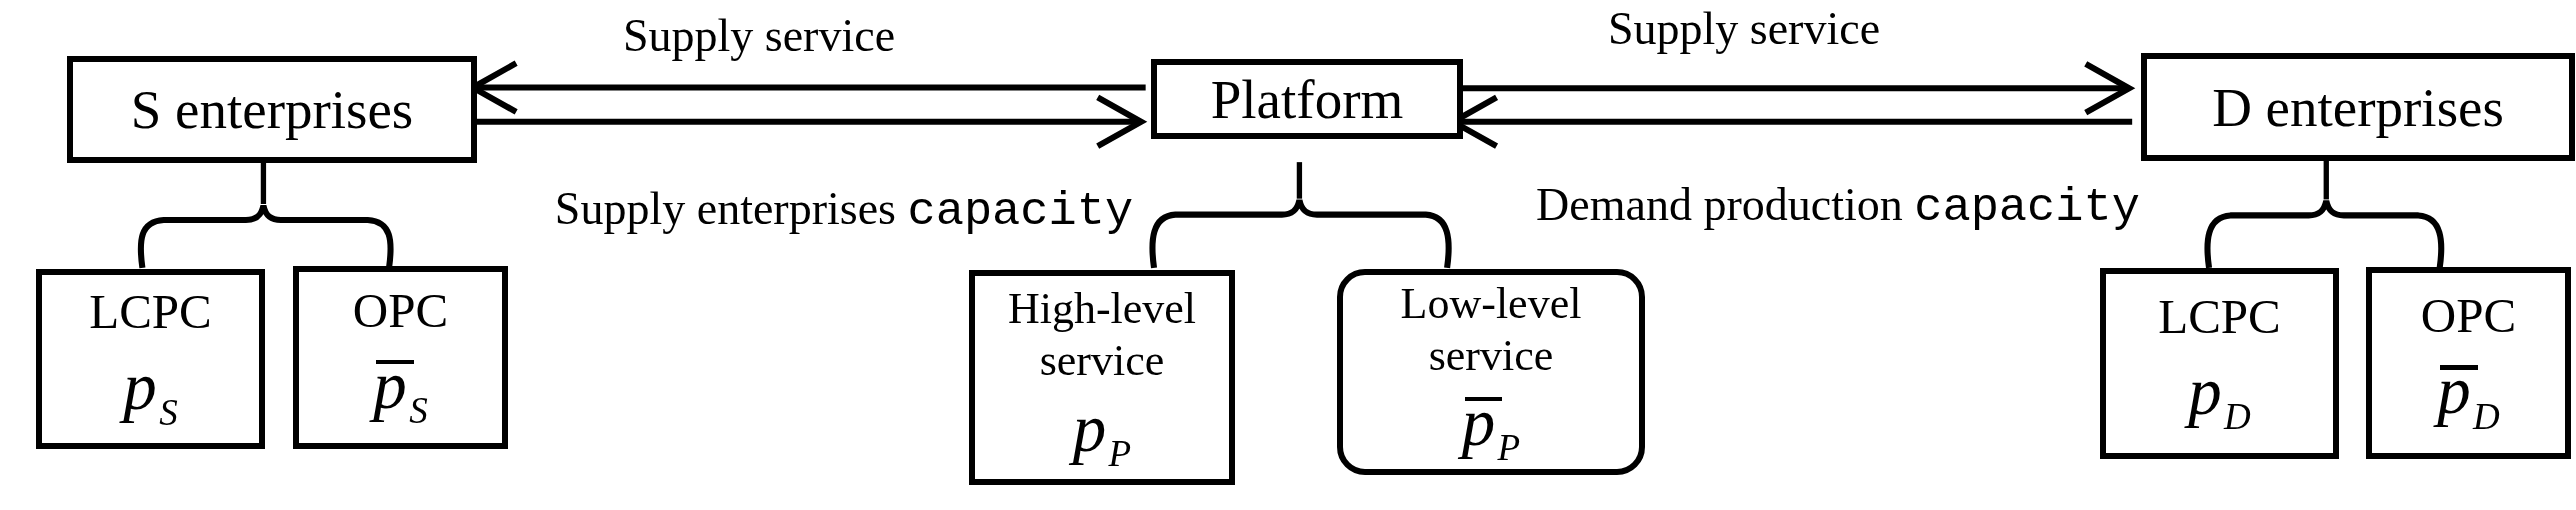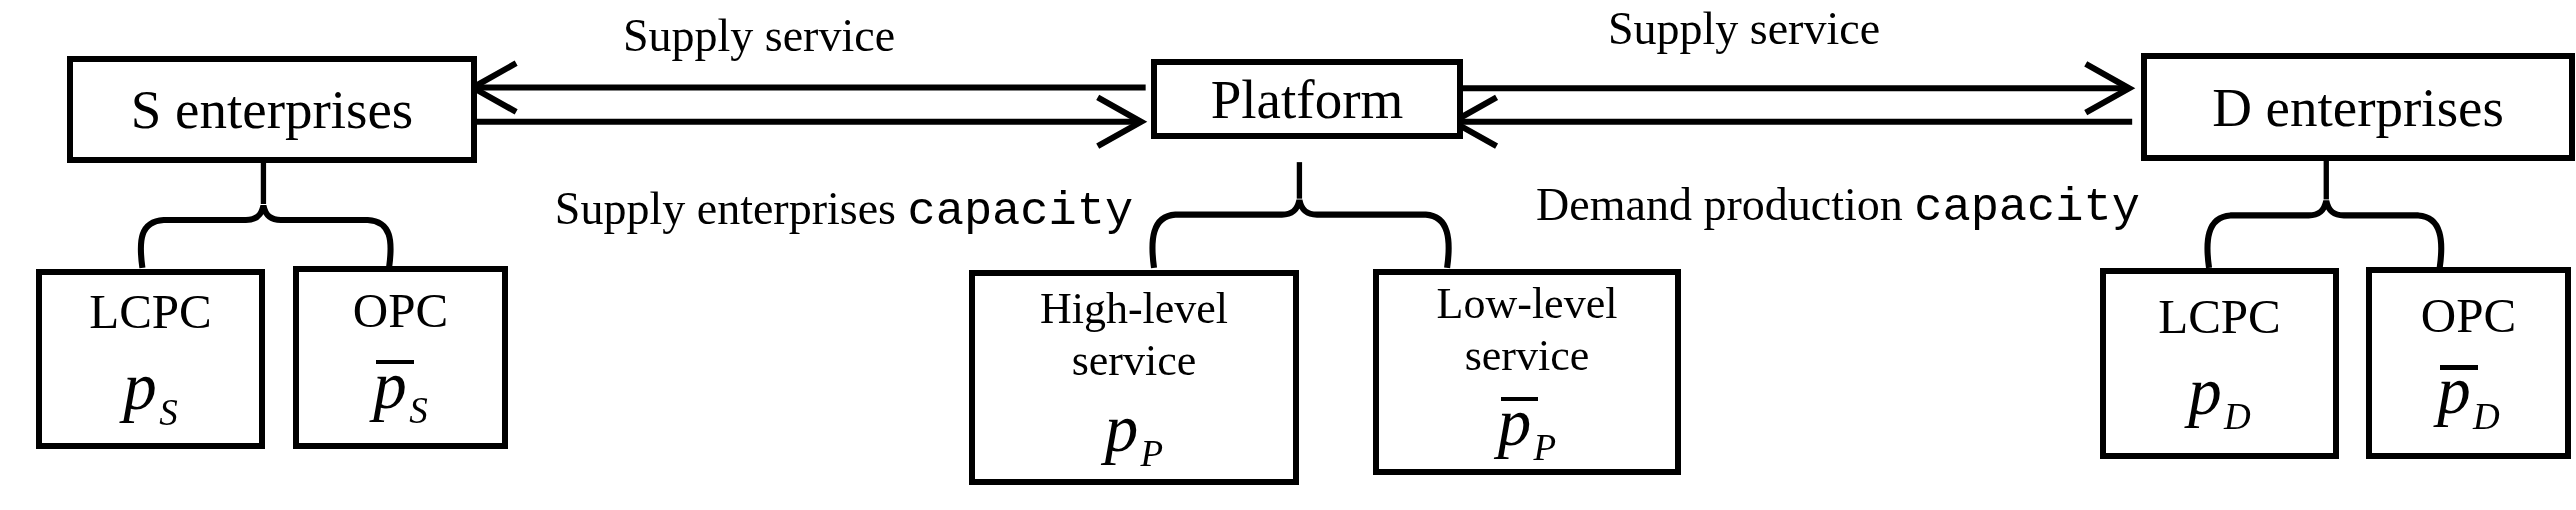--- a/index.html
+++ b/index.html
@@ -109,29 +109,29 @@
   <div class="box" style="left:28px; top:269px; width:229px; height:180px;">
     <div class="box-label-sub">LCPC</div>
     <div class="symbol"><span class="sym-wrap"><span>p</span></span><span class="sym-sub">S</span></div>
   </div>
 
   <div class="box" style="left:285px; top:266px; width:215px; height:183px;">
     <div class="box-label-sub">OPC</div>
     <div class="symbol"><span class="sym-wrap sym-bar"><span>p</span></span><span class="sym-sub">S</span></div>
   </div>
 
-  <div class="box" style="left:961px; top:270px; width:330px; height:215px;">
+  <div class="box" style="left:961px; top:270px; width:266px; height:215px;">
     <div class="box-label-2line">
       <div>High-level</div>
       <div>service</div>
     </div>
     <div class="symbol"><span class="sym-wrap"><span>p</span></span><span class="sym-sub">P</span></div>
   </div>
 
-  <div class="box" style="left:1365px; top:269px; width:308px; height:206px;">
+  <div class="box" style="left:1329px; top:269px; width:308px; height:206px;border-radius:28px;">
     <div class="box-label-2line">
       <div>Low-level</div>
       <div>service</div>
     </div>
     <div class="symbol"><span class="sym-wrap sym-bar"><span>p</span></span><span class="sym-sub">P</span></div>
   </div>
 
   <div class="box" style="left:2092px; top:268px; width:239px; height:191px;">
     <div class="box-label-sub">LCPC</div>
     <div class="symbol"><span class="sym-wrap"><span>p</span></span><span class="sym-sub">D</span></div>

